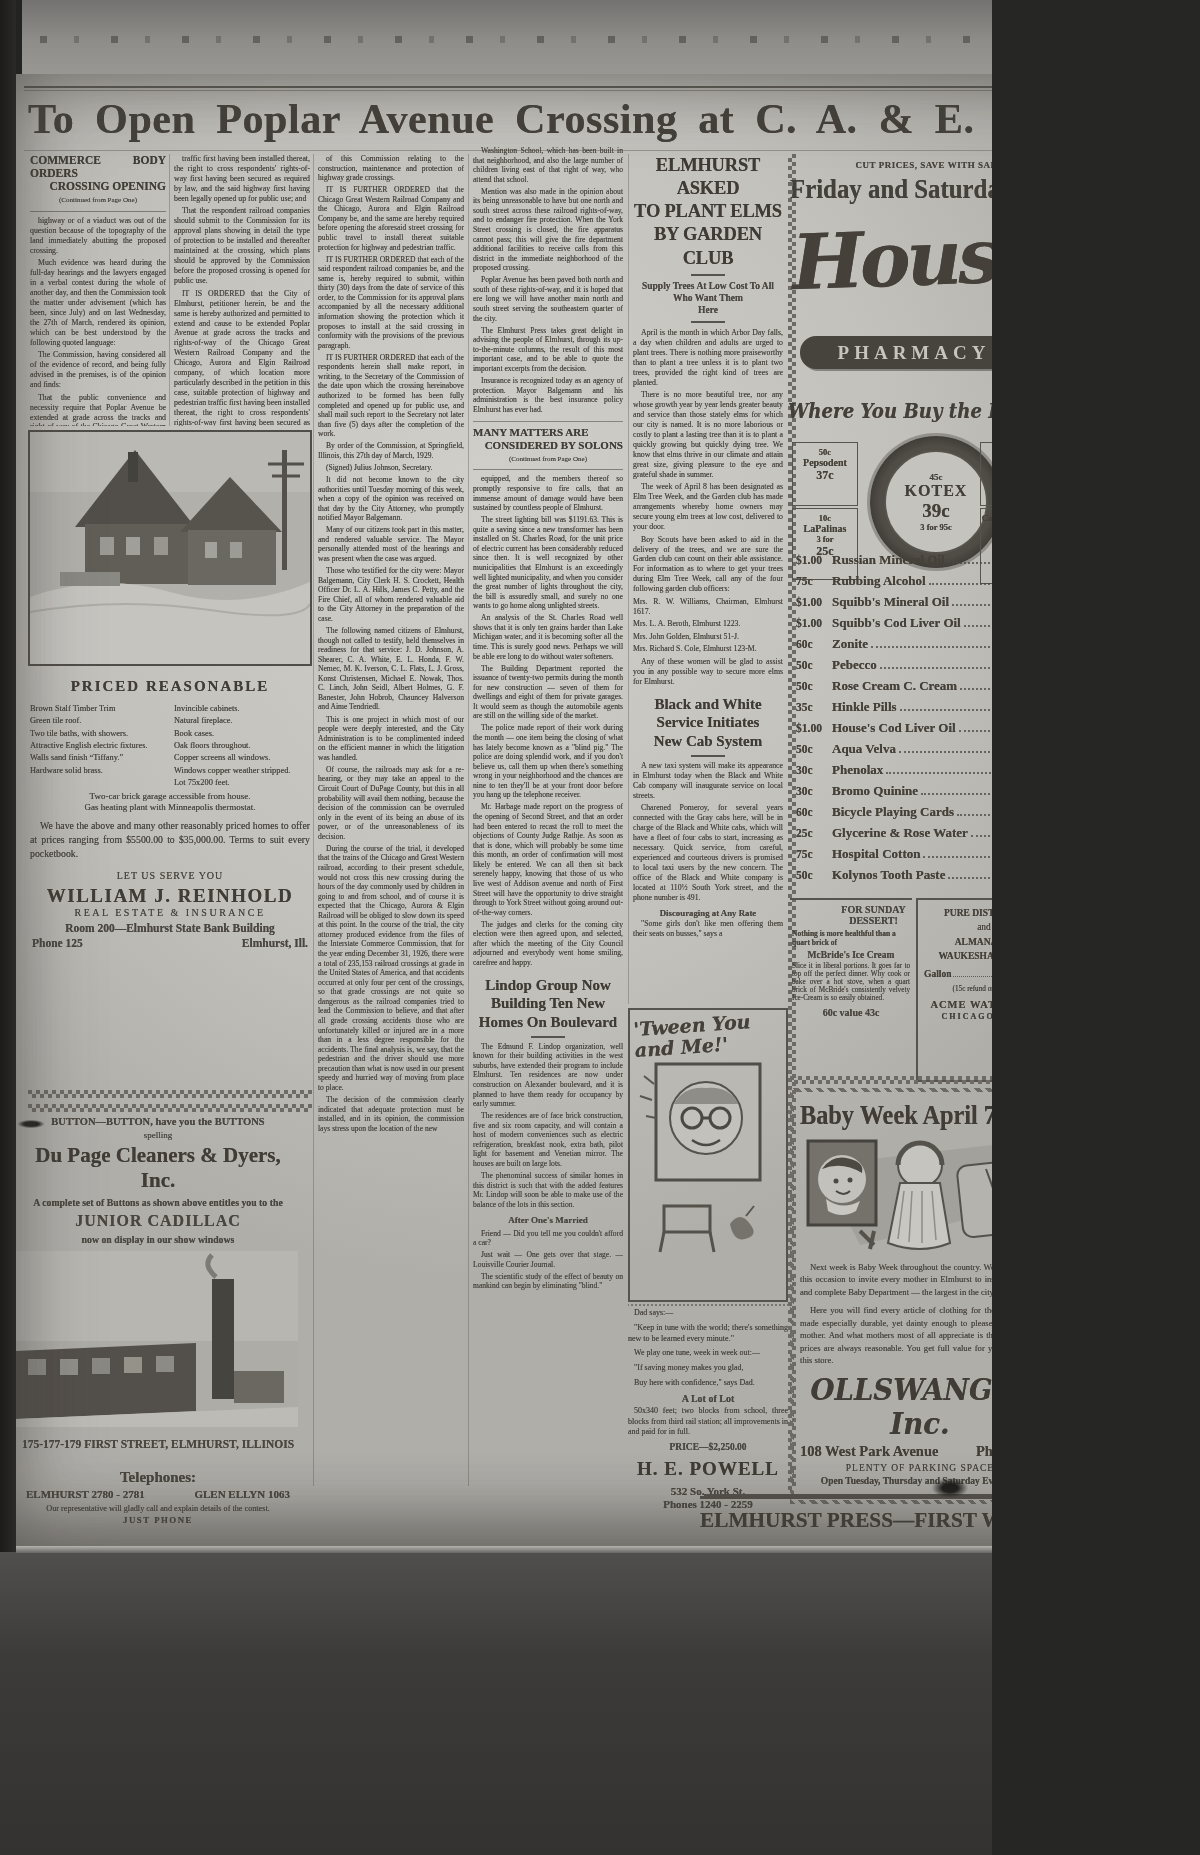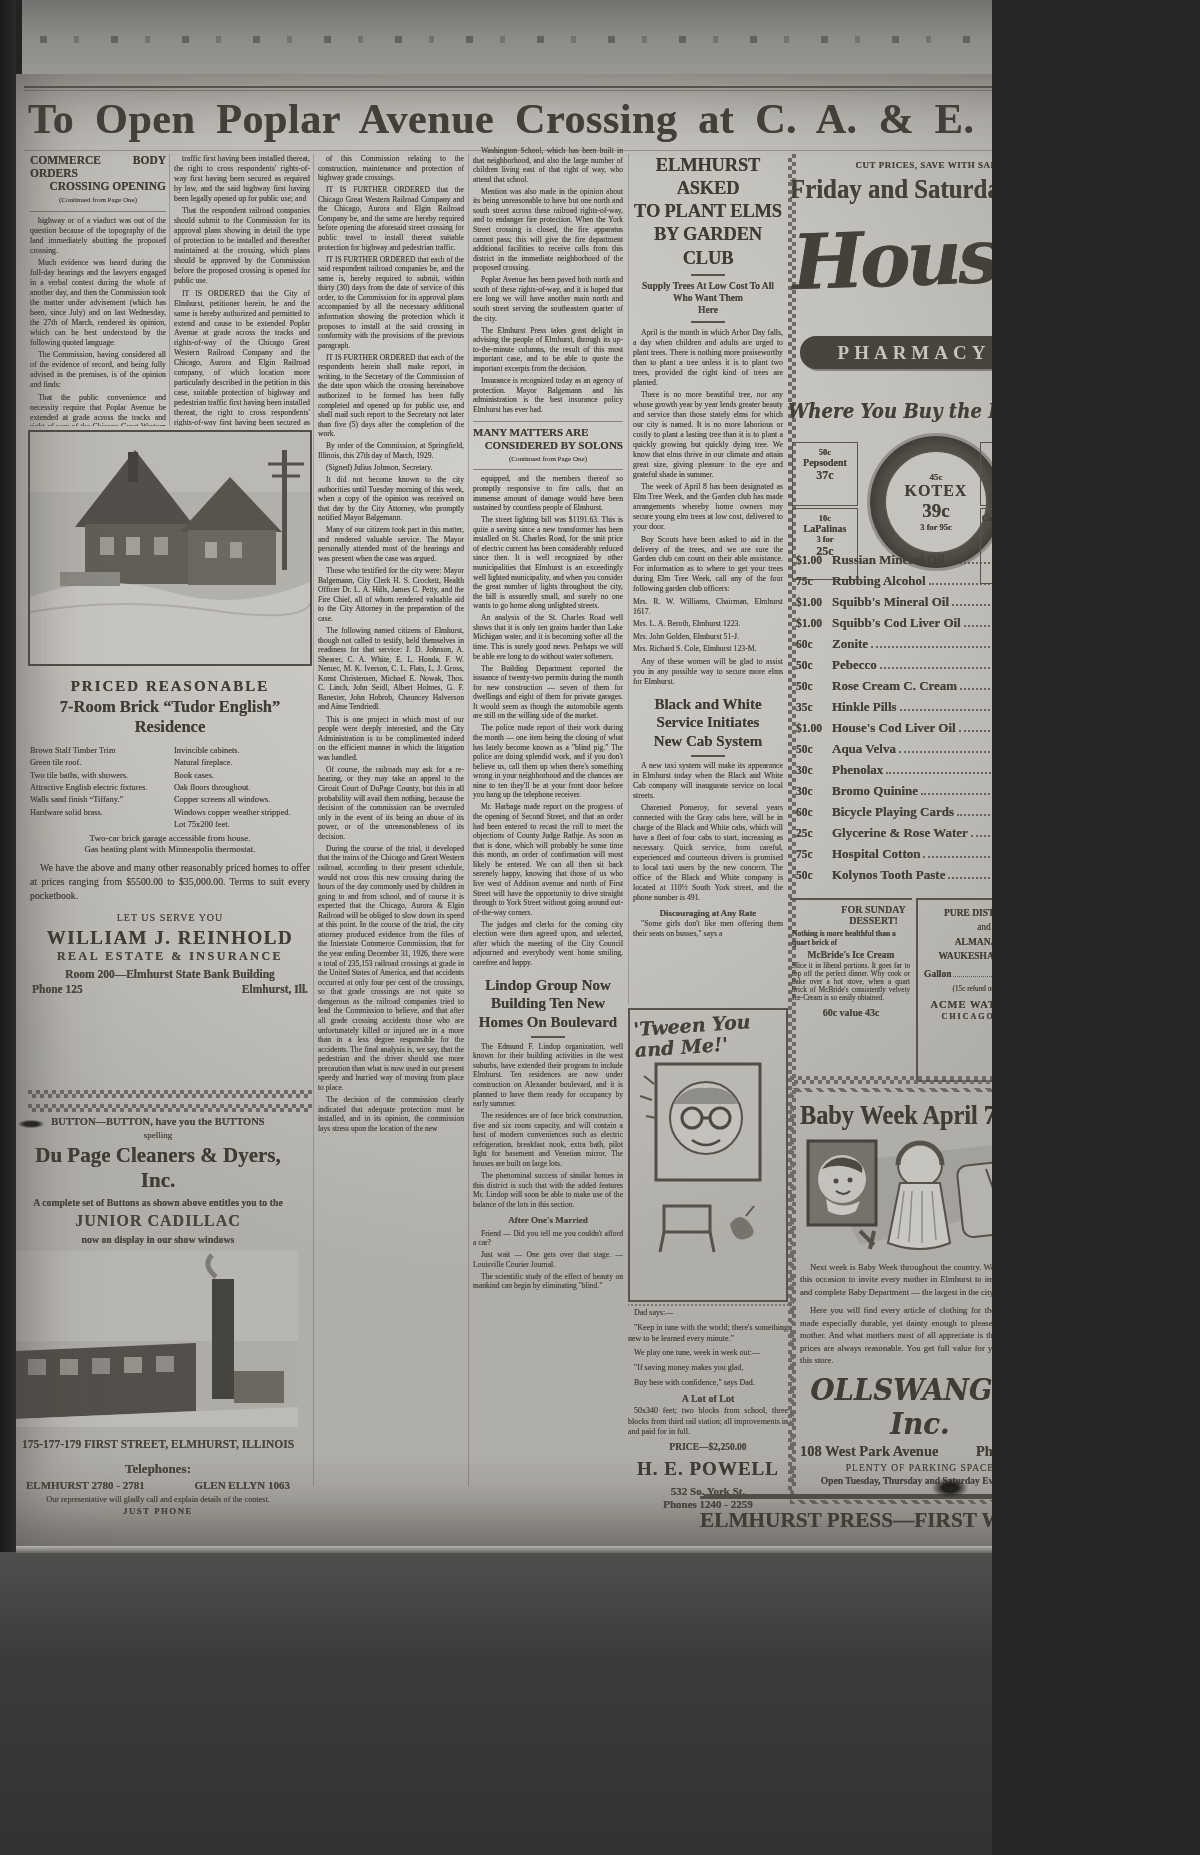--- a/index.html
+++ b/index.html
@@ -83,33 +83,33 @@
   .photo{border:2px solid #514d47;}
   .priced{font-size:15px;font-weight:bold;letter-spacing:2px;text-align:center;margin:8px 0 2px;color:#413d36;}
   .sevenroom{font-size:16.5px;font-weight:bold;text-align:center;color:#413d36;}
   .featcols{display:flex;gap:8px;margin:8px 2px 2px;}
   .feat{flex:1;font-size:8.4px;line-height:1.35;}
   .feat p{margin:0 0 1px;text-indent:0;}
   .gline{text-align:center;font-size:9px;margin:1px 0;}
   .offer{font-size:9.8px;line-height:1.4;text-align:justify;margin:7px 2px 0;text-indent:10px;}
   .serve{text-align:center;font-size:10px;margin-top:9px;letter-spacing:1px;}
   .rname{text-align:center;font-size:19px;font-weight:bold;letter-spacing:1.5px;color:#413d36;margin-top:4px;}
-  .rsub{text-align:center;font-size:12px;font-weight:bold;letter-spacing:2.5px;}
+  .rsub{text-align:center;font-size:10px;font-weight:normal;letter-spacing:2.5px;}
   .rroom{text-align:center;font-size:11.5px;font-weight:bold;margin-top:4px;}
   .rphone{display:flex;justify-content:space-between;font-size:11.5px;font-weight:bold;margin-top:3px;padding:0 4px;}
   .dupage{left:0;top:1042px;width:284px;height:424px;overflow:hidden;}
   .bline{text-align:center;font-weight:bold;font-size:10.5px;position:relative;}
   .bline::before{content:"";position:absolute;left:2px;top:4px;width:26px;height:8px;background:radial-gradient(ellipse,#24231f 40%,rgba(0,0,0,0) 75%);}
   .spelling{text-align:center;font-size:9px;margin:3px 0;}
   .dpname{text-align:center;font-size:21px;font-weight:bold;color:#413d36;margin:2px 0 4px;}
   .dpline{text-align:center;font-weight:bold;font-size:9.8px;}
   .junior{text-align:center;font-weight:bold;font-size:16px;letter-spacing:1px;margin:4px 4px;}
   .dpdisp{text-align:center;font-size:9.8px;font-weight:bold;margin-bottom:6px;}
   .dpaddr{text-align:center;font-weight:bold;font-size:11.5px;margin-top:7px;}
-  .dptel{text-align:center;font-weight:bold;font-size:13px;margin-top:11px;}
+  .dptel{text-align:center;font-weight:bold;font-size:15px;margin-top:19px;}
   .dptelrow{display:flex;justify-content:space-between;padding:0 10px;font-weight:bold;font-size:11px;margin-top:2px;}
   .dprep{text-align:center;font-size:8.2px;margin-top:4px;}
   .dpjust{text-align:center;font-size:8.8px;font-weight:bold;letter-spacing:1.5px;margin-top:2px;}
   
   .powell{left:612px;top:934px;width:160px;height:538px;overflow:hidden;}
   .pwbox{border:2px solid #57534d;outline:2px dotted rgba(87,83,77,.6);outline-offset:2px;height:282px;position:relative;padding:4px;}
   .pwscript{font-family:"DejaVu Serif",serif;font-style:italic;font-weight:bold;font-size:19px;line-height:1.1;transform:rotate(-4deg);color:#45413a;}
   .pwtext{font-size:8px;line-height:1.35;text-align:justify;margin-top:6px;}
   .pwtext p{margin:0 0 4px;text-indent:6px;}
   .lot{text-align:center;font-weight:bold;font-size:10px;margin:4px 0 2px;}
@@ -273,21 +273,20 @@
         <rect x="200" y="110" width="12" height="16" fill="#9d9b95"></rect>
         <rect x="98" y="20" width="10" height="30" fill="#44423d"></rect>
         <rect x="252" y="18" width="5" height="120" fill="#54514c"></rect>
         <line x1="238" y1="32" x2="274" y2="32" stroke="#54514c" stroke-width="3"></line>
         <line x1="242" y1="44" x2="270" y2="44" stroke="#54514c" stroke-width="3"></line>
         <path d="M0,165 Q70,140 140,160 T280,150 L280,232 L0,232 Z" fill="#c6c4bf"></path>
         <path d="M0,180 Q90,165 180,178 T280,172" stroke="#aeaca7" stroke-width="2" fill="none"></path>
         <rect x="30" y="140" width="60" height="14" fill="#8a8882"></rect>
       </svg>
       <div class="priced">PRICED REASONABLE</div>
-      <div class="sevenroom">7-Room Brick “Tudor English” Residence</div>
       <div class="featcols">
         <div class="feat nolist">
             <p>Brown Stalf Timber Trim</p>
             <p>Green tile roof.</p>
             <p>Two tile baths, with showers.</p>
             <p>Attractive English electric fixtures.</p>
             <p>Walls sand finish “Tiffany.”</p>
             <p>Hardware solid brass.</p>
           </div>
         <div class="feat nolist">

